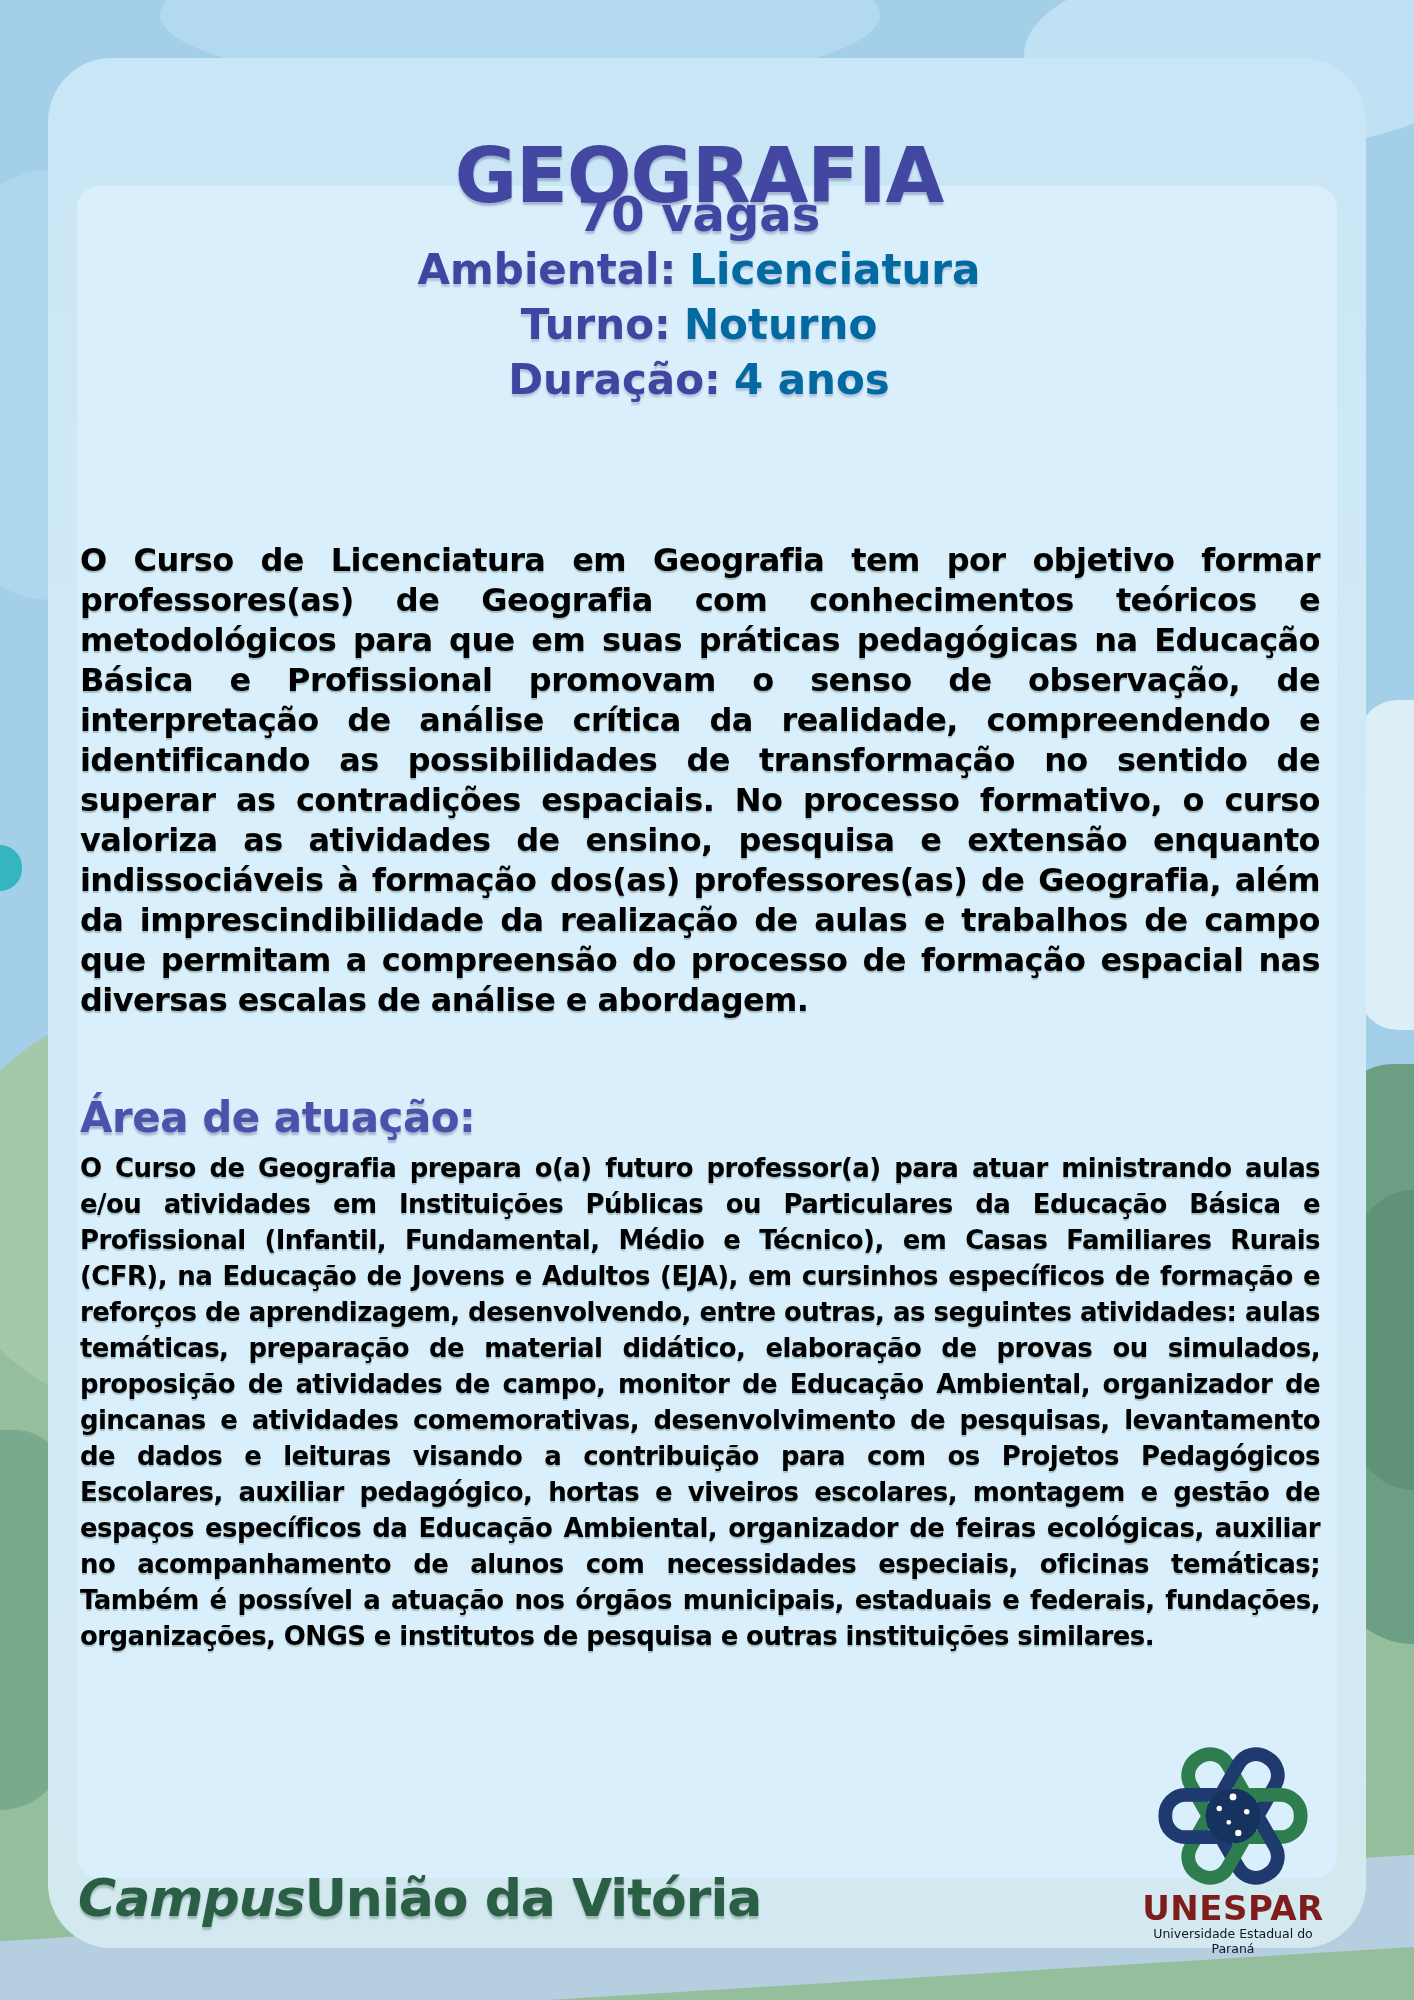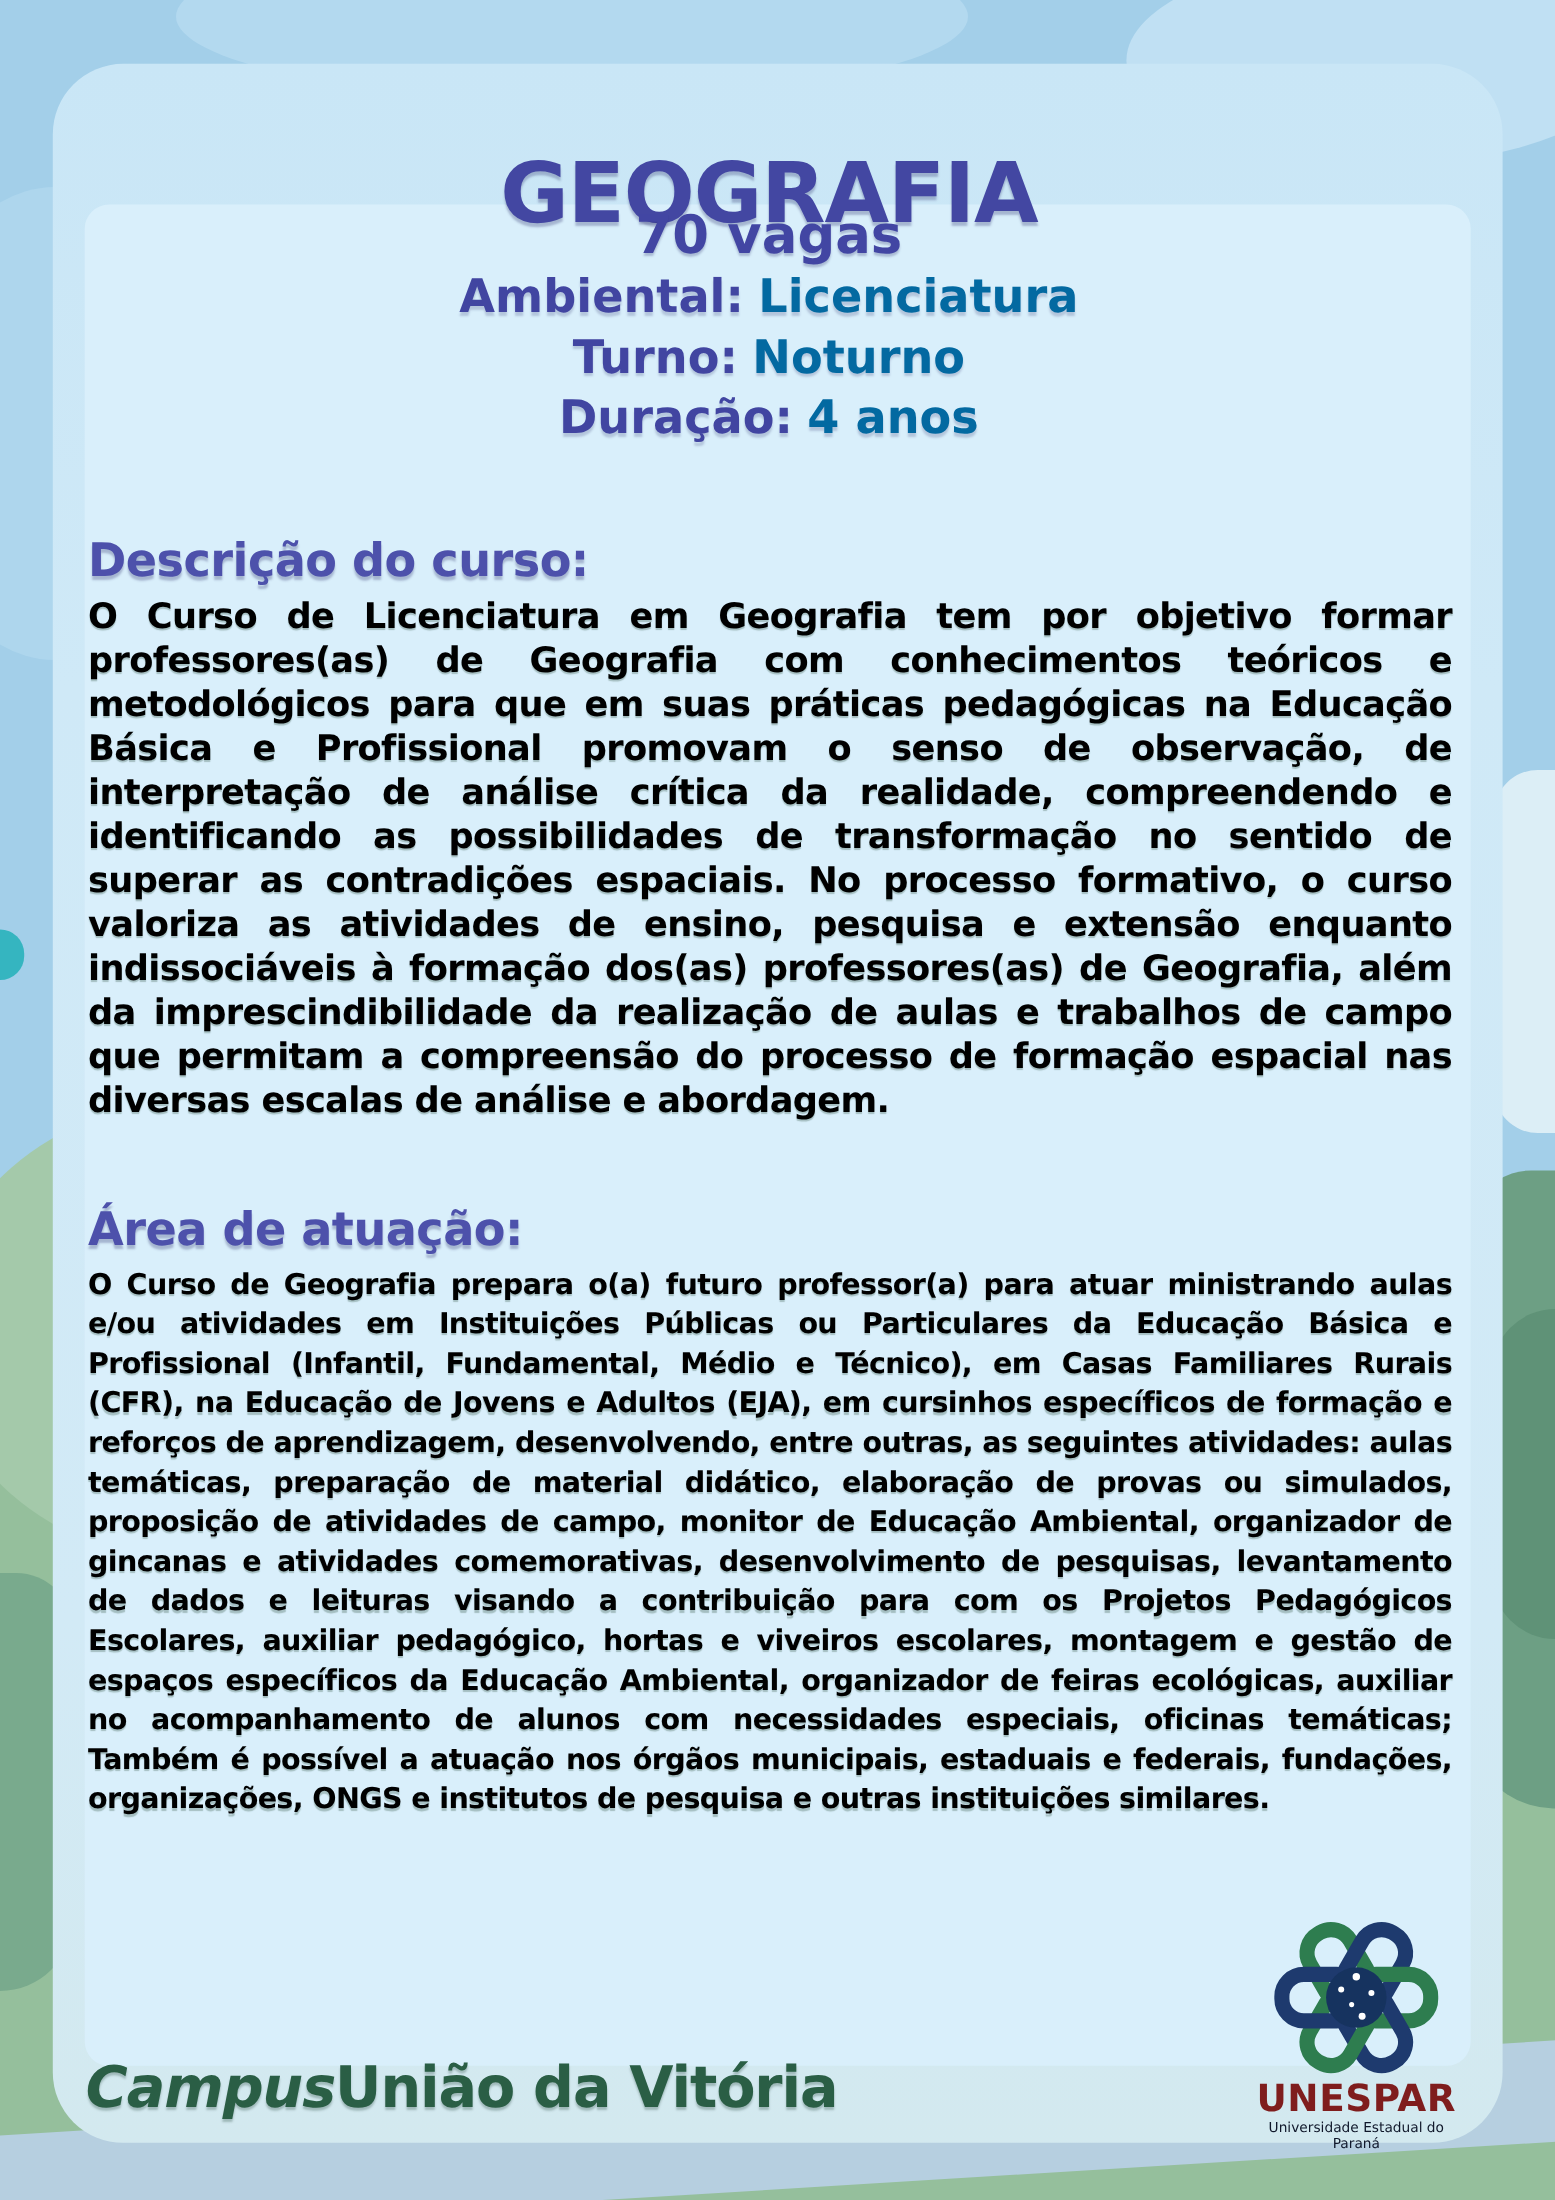--- a/index.html
+++ b/index.html
@@ -99,21 +99,20 @@
       <span class="info-label">Ambiental:</span><span class="info-value">Licenciatura</span>
     </div>
     <div class="info-line">
       <span class="info-label">Turno:</span><span class="info-value">Noturno</span>
     </div>
     <div class="info-line">
       <span class="info-label">Duração:</span><span class="info-value">4 anos</span>
     </div>
   </div>
 
-  <h2 class="section-heading heading-1">Descrição do curso:</h2>
   <p class="para para-1">O Curso de Licenciatura em Geografia tem por objetivo formar professores(as) de Geografia com conhecimentos teóricos e metodológicos para que em suas práticas pedagógicas na Educação Básica e Profissional promovam o senso de observação, de interpretação de análise crítica da realidade, compreendendo e identificando as possibilidades de transformação no sentido de superar as contradições espaciais. No processo formativo, o curso valoriza as atividades de ensino, pesquisa e extensão enquanto indissociáveis à formação dos(as) professores(as) de Geografia, além da imprescindibilidade da realização de aulas e trabalhos de campo que permitam a compreensão do processo de formação espacial nas diversas escalas de análise e abordagem.</p>
 
   <h2 class="section-heading heading-2">Área de atuação:</h2>
   <p class="para para-2">O Curso de Geografia prepara o(a) futuro professor(a) para atuar ministrando aulas e/ou atividades em Instituições Públicas ou Particulares da Educação Básica e Profissional (Infantil, Fundamental, Médio e Técnico), em Casas Familiares Rurais (CFR), na Educação de Jovens e Adultos (EJA), em cursinhos específicos de formação e reforços de aprendizagem, desenvolvendo, entre outras, as seguintes atividades: aulas temáticas, preparação de material didático, elaboração de provas ou simulados, proposição de atividades de campo, monitor de Educação Ambiental, organizador de gincanas e atividades comemorativas, desenvolvimento de pesquisas, levantamento de dados e leituras visando a contribuição para com os Projetos Pedagógicos Escolares, auxiliar pedagógico, hortas e viveiros escolares, montagem e gestão de espaços específicos da Educação Ambiental, organizador de feiras ecológicas, auxiliar no acompanhamento de alunos com necessidades especiais, oficinas temáticas; Também é possível a atuação nos órgãos municipais, estaduais e federais, fundações, organizações, ONGS e institutos de pesquisa e outras instituições similares.</p>
 
   <div class="campus">
     <span class="campus-prefix">Campus</span><span>União da Vitória</span>
   </div>
 
   <div class="logo">

